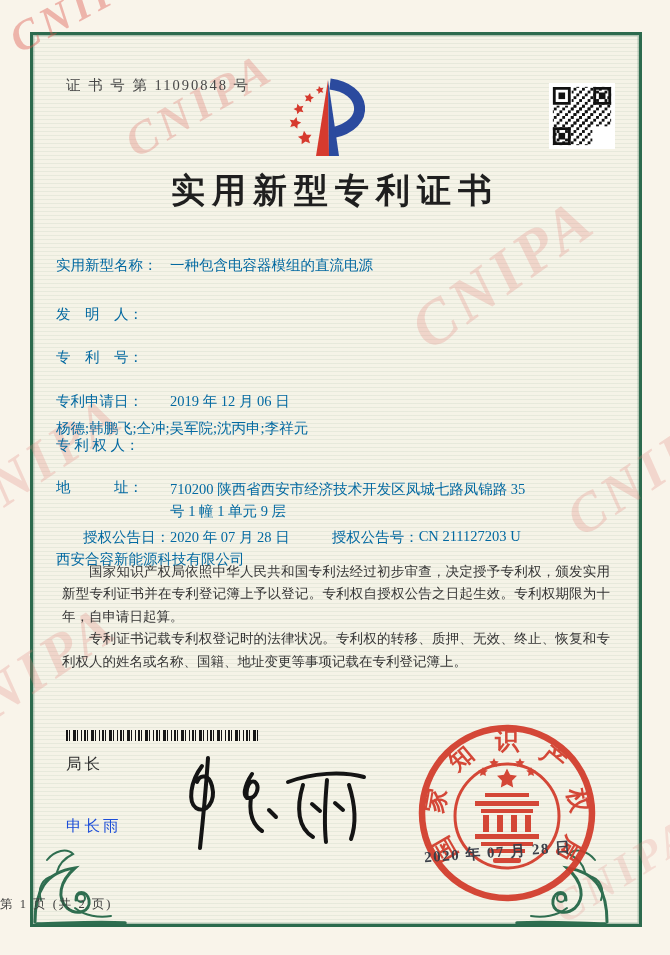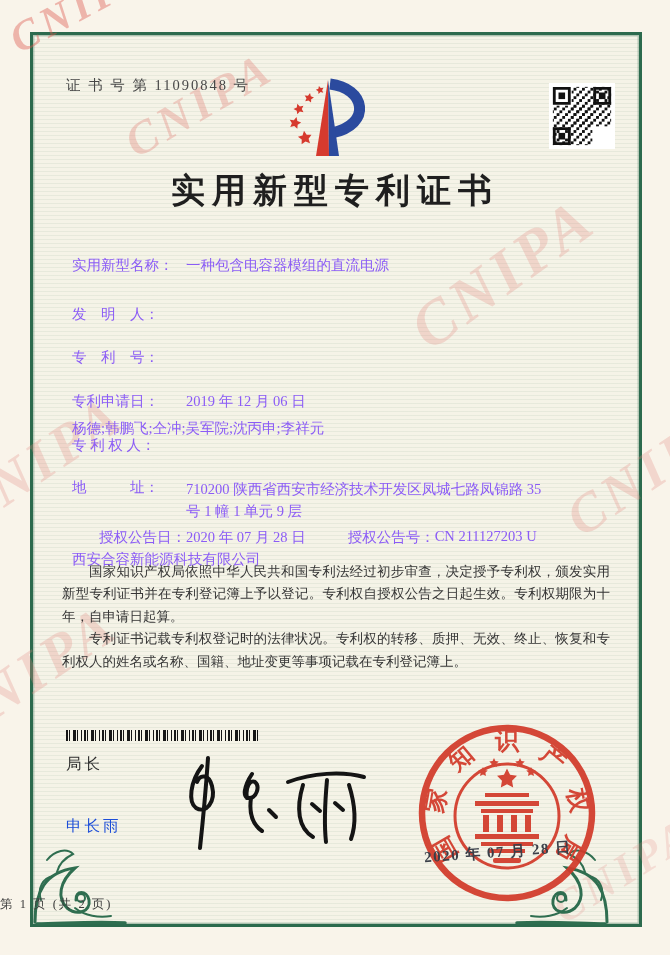--- a/index.html
+++ b/index.html
@@ -31,21 +31,21 @@
   .wm6 { left:4px;  top:-18px; font-size:42px; transform:rotate(-28deg); color:rgba(221,90,80,0.42); }
   .wm7 { left:545px; top:845px; font-size:44px; transform:rotate(-32deg); color:rgba(228,136,130,0.22); }
   .content { position:absolute; inset:0; z-index:2; }
 
   .cert-no { position:absolute; left:66px; top:76px; font-size:14.5px; letter-spacing:2px; color:#474747; }
   .logo { position:absolute; left:262px; top:76px; }
   .qr { position:absolute; left:549px; top:83px; background:#fff; padding:2px; }
   .title { position:absolute; left:0; top:168px; width:100%; text-align:center;
            font-size:34px; font-weight:bold; letter-spacing:7px; color:#1f1f1f; }
 
-  .row { position:absolute; left:72px; width:534px; font-size:14.5px; color:#8b5cf6; display:flex; }
+  .row { position:absolute; left:56px; width:534px; font-size:14.5px; color:#0369a1; display:flex; }
   .row .lbl { flex:0 0 114px; white-space:pre; }
   .row .val { flex:1; }
   .r-name     { top:256px; }
   .r-inv      { top:305px;flex-direction:column; }
   .r-pno      { top:348px; }
   .r-fdate    { top:392px; }
   .r-owner    { top:436px;flex-direction:column; }
   .r-addr     { top:478px; }
   .r-grant    { top:528px;text-align:right; }
   .grant-no-group { margin-left:42px; display:flex; }

